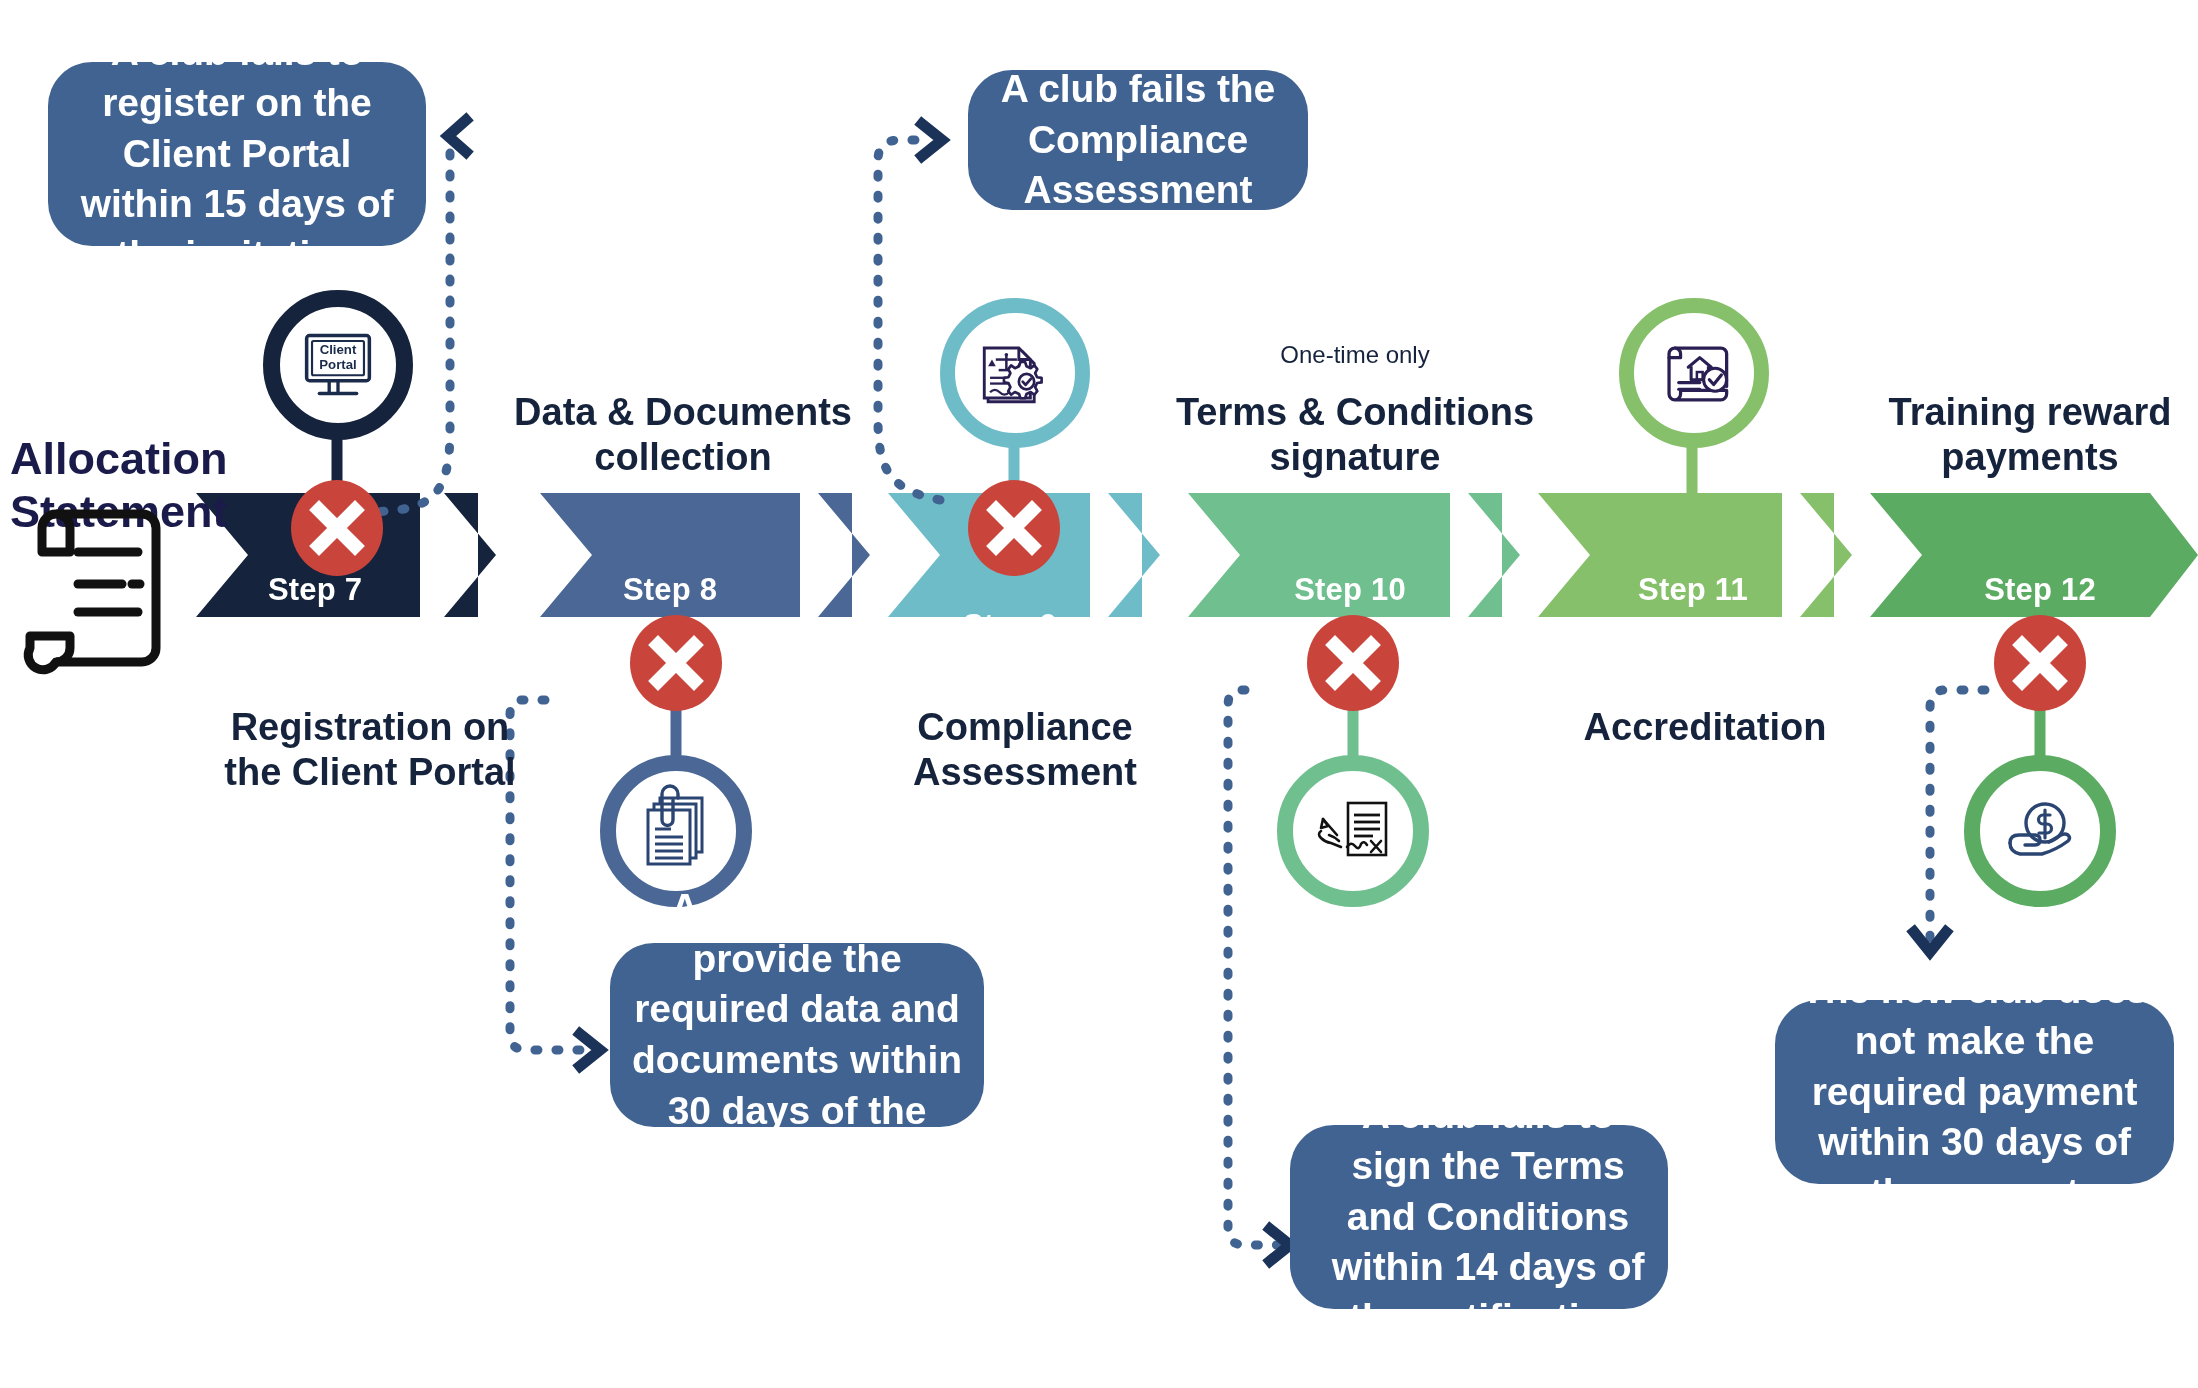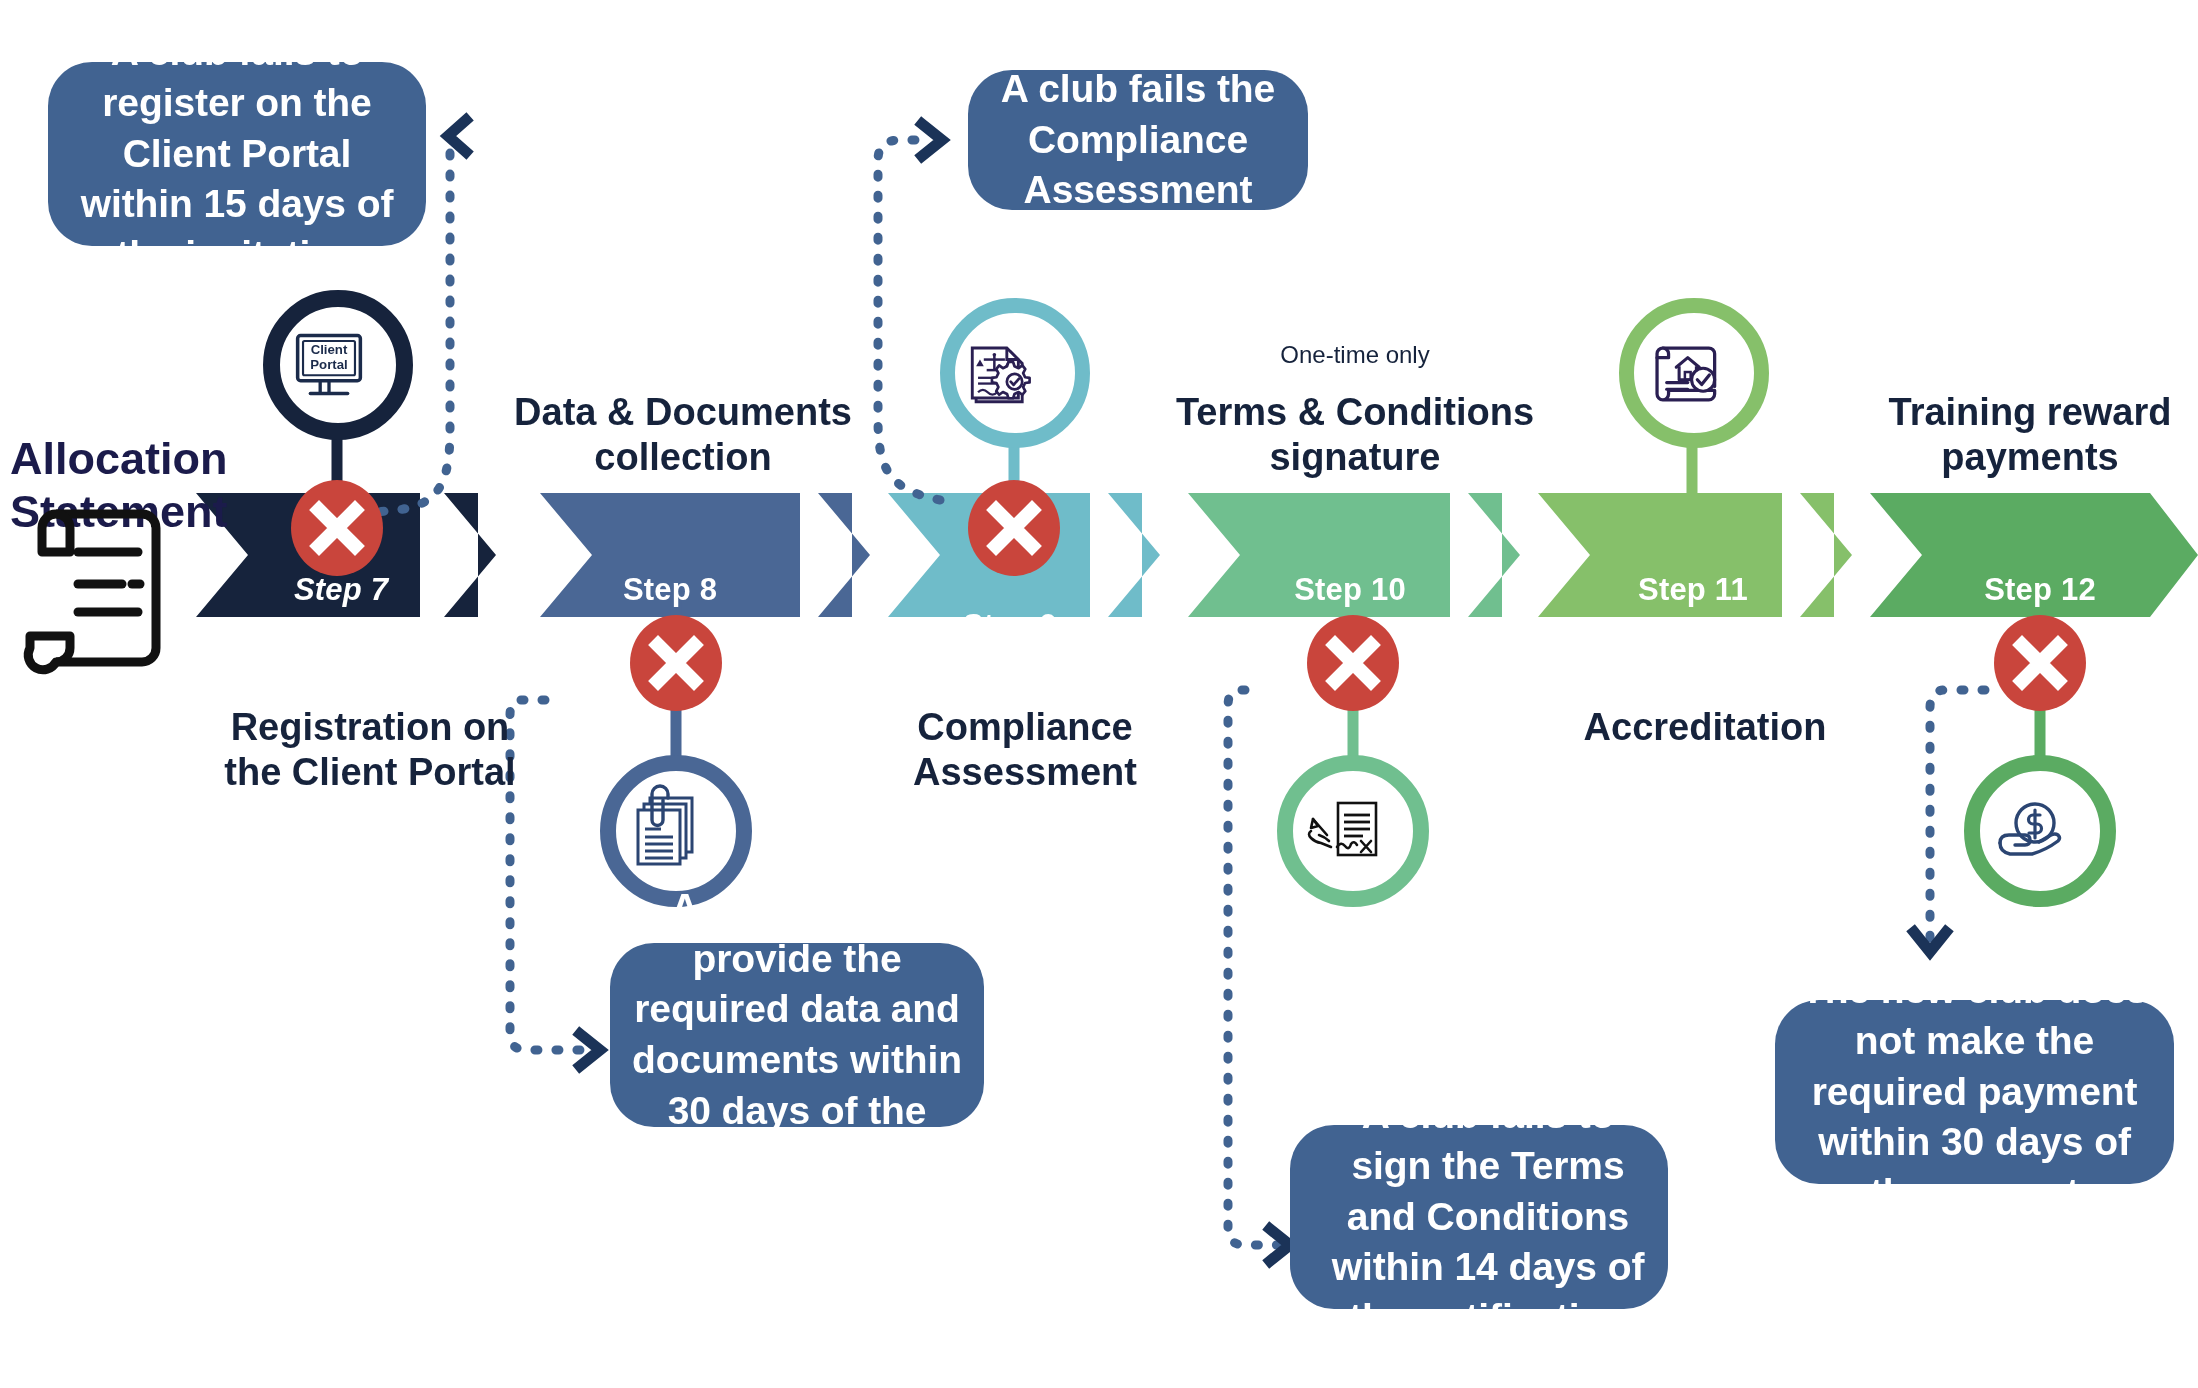--- a/index.html
+++ b/index.html
@@ -42,21 +42,21 @@
   .lbl.reg{font-weight:normal;font-size:24px;color:#16233c;margin-top:14px;}
 
   .steplabel{
     position:absolute;color:#ffffff;font-weight:bold;font-size:31px;
     text-align:center;letter-spacing:0.2px;
   }
 
   
   .badge{
     position:absolute;border-radius:50%;background:#ffffff;
-    box-sizing:border-box;display:flex;align-items:center;
+    box-sizing:border-box;display:flex;align-items:center;justify-content:center;
   }
   .badge svg{display:block;}
 
   
   .xmark{position:absolute;}
 </style>
 </head>
 <body>
 
 <div id="stage">
@@ -116,21 +116,21 @@
       <path d="M36 24 h86 a14 14 0 0 1 14 14 v120 a14 14 0 0 1 -14 14 h-86" fill="none" stroke="#111111" stroke-width="9" stroke-linejoin="round"></path>
       <path d="M36 24 a14 14 0 0 0 -14 14 v24 h28 v-24 a14 14 0 0 0 -14 -14 z" fill="none" stroke="#111111" stroke-width="9" stroke-linejoin="round"></path>
       <path d="M36 172 a14 14 0 0 0 14 -14 v-12 h-40 v12 a14 14 0 0 0 26 14 z" fill="none" stroke="#111111" stroke-width="9" stroke-linejoin="round"></path>
       <line x1="58" y1="62" x2="118" y2="62" stroke="#111111" stroke-width="9" stroke-linecap="round"></line>
       <line x1="58" y1="94" x2="102" y2="94" stroke="#111111" stroke-width="9" stroke-linecap="round"></line>
       <line x1="112" y1="94" x2="120" y2="94" stroke="#111111" stroke-width="9" stroke-linecap="round"></line>
       <line x1="58" y1="122" x2="118" y2="122" stroke="#111111" stroke-width="9" stroke-linecap="round"></line>
     </svg>
   </div>
 
-  <div class="steplabel" style="left:246px;top:572px;width:190px;font-style:italic;">Step 7</div>
+  <div class="steplabel" style="left:220px;top:572px;width:190px;">Step 7</div>
   <div class="steplabel" style="left:575px;top:572px;width:190px;">Step 8</div>
   <div class="steplabel" style="left:915px;top:572px;width:190px;margin-top:36px;">Step 9</div>
   <div class="steplabel" style="left:1255px;top:572px;width:190px;">Step 10</div>
   <div class="steplabel" style="left:1598px;top:572px;width:190px;">Step 11</div>
   <div class="steplabel" style="left:1945px;top:572px;width:190px;">Step 12</div>
 
   <div class="lbl navy" style="left:483px;top:390px;width:400px;">
     <div>Data &amp; Documents</div>
     <div>collection</div>
   </div>

